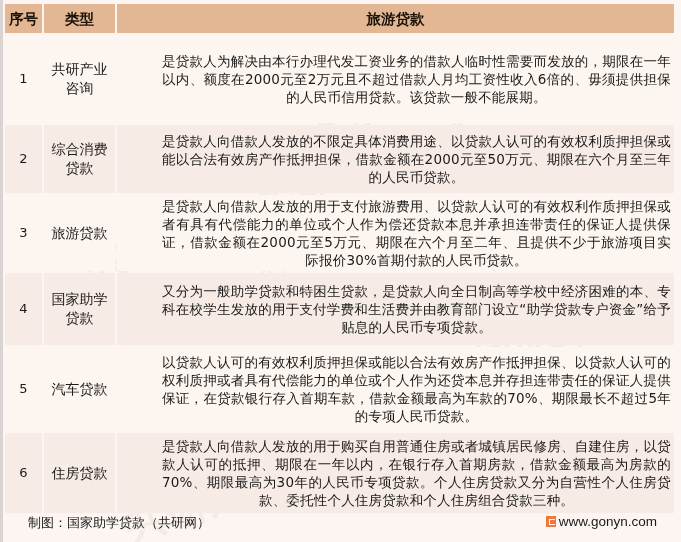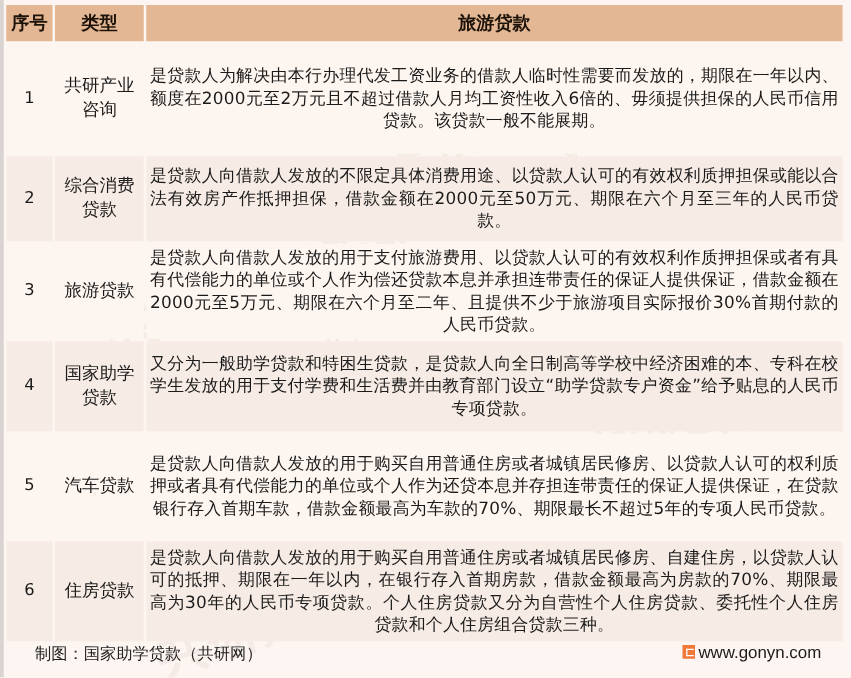--- a/index.html
+++ b/index.html
@@ -43,21 +43,21 @@
   tr.even td { background: #f7ebe5; }
   col.c-no { width: 37px; }
   col.c-type { width: 71px; }
   td.no { font-size: 13px; }
   td.type { font-size: 14px; line-height: 19px; padding: 0 4px; }
   td.content {
     text-align: center;
     padding: 3px 4px 3px 6px;
     letter-spacing: 0.2px;
   }
-  td.content .para { display: block; text-align: justify; text-align-last: center; }
+  td.content .para { display: block; text-align: justify; text-align-last: center; margin-left: 42px; }
   tr.r1 td { height: 84px; }
   tr.r2 td { height: 64px; }
   tr.r3 td { height: 69px; }
   tr.r4 td { height: 68px; }
   tr.r5 td { height: 80px; }
   tr.r6 td { height: 76px; }
   .caption {
     position: absolute; left: 28px; top: 514px;
     font-size: 13px; color: #222;
   }
@@ -132,21 +132,21 @@
       <td class="no">4</td>
       <td class="type">国家助学贷款</td>
       <td class="content">
           <span class="para">又分为一般助学贷款和特困生贷款，是贷款人向全日制高等学校中经济困难的本、专科在校学生发放的用于支付学费和生活费并由教育部门设立“助学贷款专户资金”给予贴息的人民币专项贷款。</span>
         </td>
     </tr>
     <tr class="odd r5">
       <td class="no">5</td>
       <td class="type">汽车贷款</td>
       <td class="content">
-          <span class="para">是贷款人向借款人发放的用于购买自用普通住房或者城镇居民修房、以贷款人认可的权利质押或者具有代偿能力的单位或个人作为还贷本息并存担连带责任的保证人提供保证，在贷款银行存入首期车款，借款金额最高为车款的70%、期限最长不超过5年的专项人民币贷款。</span>
+          <span class="para">以贷款人认可的有效权利质押担保或能以合法有效房产作抵押担保、以贷款人认可的权利质押或者具有代偿能力的单位或个人作为还贷本息并存担连带责任的保证人提供保证，在贷款银行存入首期车款，借款金额最高为车款的70%、期限最长不超过5年的专项人民币贷款。</span>
         </td>
     </tr>
     <tr class="even r6">
       <td class="no">6</td>
       <td class="type">住房贷款</td>
       <td class="content">
           <span class="para">是贷款人向借款人发放的用于购买自用普通住房或者城镇居民修房、自建住房，以贷款人认可的抵押、期限在一年以内，在银行存入首期房款，借款金额最高为房款的70%、期限最高为30年的人民币专项贷款。个人住房贷款又分为自营性个人住房贷款、委托性个人住房贷款和个人住房组合贷款三种。</span>
         </td>
     </tr>
   </tbody>

